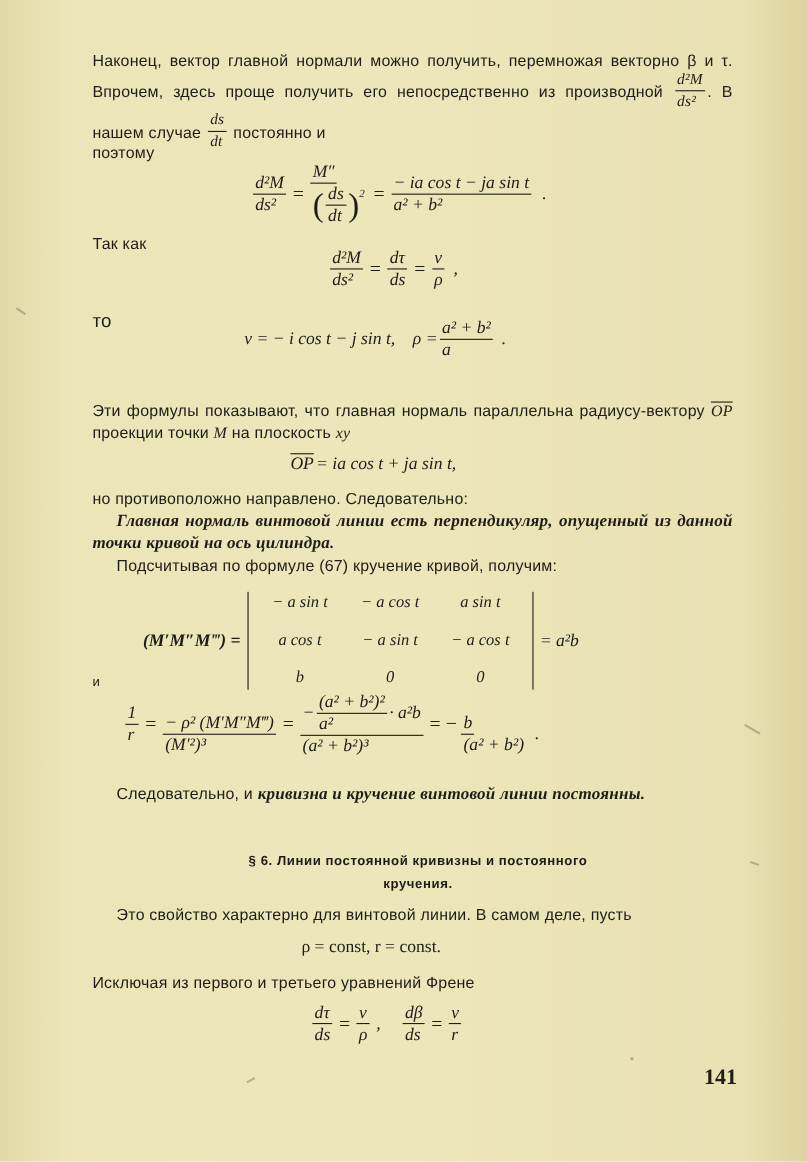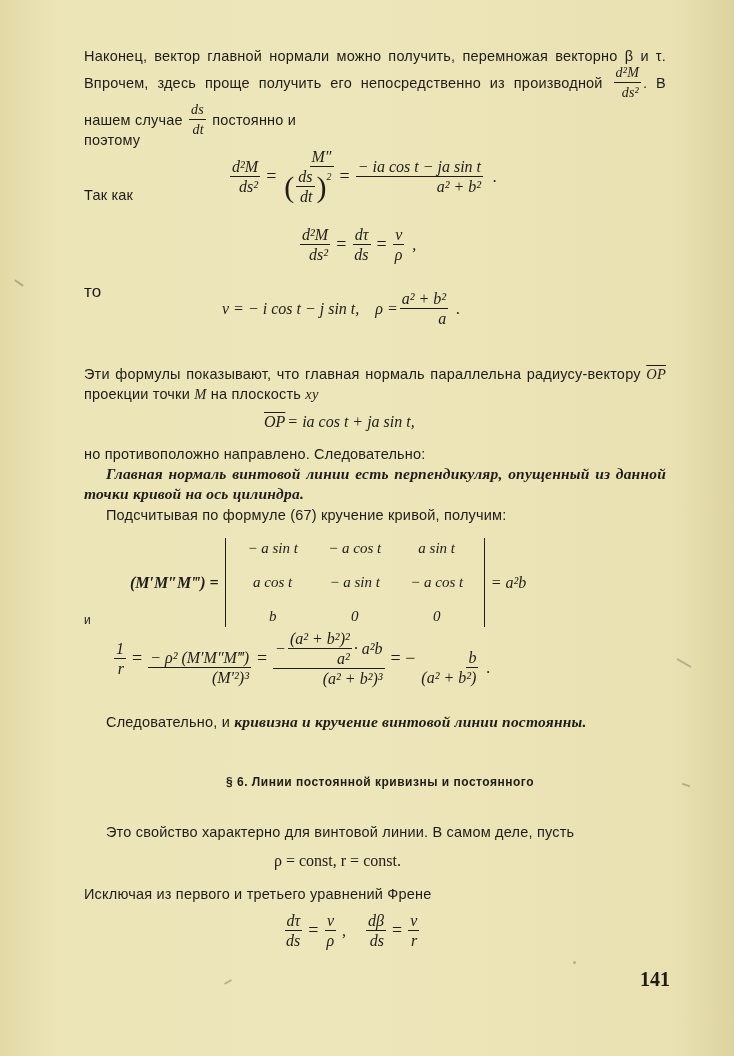--- a/index.html
+++ b/index.html
@@ -15,21 +15,21 @@
     font-size: 14.5px; line-height: 20px; text-align: justify; letter-spacing: 0.2px;
   }
   .p.indent { text-indent: 22px; }
   .it { font-style: italic; font-weight: bold; font-family: "Liberation Serif", serif; font-size: 15.5px; }
   .m { font-family: "Liberation Serif", serif; font-style: italic; }
   .mr { font-family: "Liberation Serif", serif; }
   .eq {
     position: absolute; font-family: "Liberation Serif", serif; font-style: italic;
     font-size: 16px; display: flex; align-items: center; white-space: nowrap;
   }
-  .frac { display: inline-flex; flex-direction: column; align-items: flex-end; vertical-align: middle; margin: 0 2px; }
+  .frac { display: inline-flex; flex-direction: column; align-items: flex-start; vertical-align: middle; margin: 0 2px; }
   .frac > .num { padding: 0 2px 1px; border-bottom: 1.3px solid #1e1c17; line-height: 17px; }
   .frac > .den { padding: 1px 2px 0; line-height: 17px; }
   .op { margin: 0 4px; font-style: normal; font-size: 18px; }
   .sup { font-size: 10px; vertical-align: super; }
   .ovl { text-decoration: overline; }
   .det {
     display: inline-grid; grid-template-columns: 82px 82px 82px; row-gap: 17px;
     border-left: 1.5px solid #1e1c17; border-right: 1.5px solid #1e1c17;
     padding: 2px 6px; margin: 0 6px; text-align: center; font-size: 15px;
   }
@@ -78,21 +78,21 @@
       </span>
     </span>
     <span class="op">=</span>
     <span class="frac">
         <span class="num">− ia cos t − ja sin t</span>
         <span class="den">a² + b²</span>
       </span>
     <span style="margin-left:8px;">.</span>
   </div>
 
-  <div class="p" style="top:185px;">Так как</div>
+  <div class="p" style="top:212px;">Так как</div>
 
   <div class="eq" style="left:298px; top:226px;">
     <span class="frac">
         <span class="num">d²M</span>
         <span class="den">ds²</span>
       </span>
     <span class="op">=</span>
     <span class="frac">
         <span class="num">dτ</span>
         <span class="den">ds</span>
@@ -183,20 +183,21 @@
     <span style="margin-left:6px; margin-top:18px;">.</span>
   </div>
 
   <div class="p indent" style="top:712px;">
     <span>Следовательно, и</span>
     <span class="it">кривизна и кручение винтовой линии постоянны.</span>
   </div>
 
   <div class="heading" style="top:772px;">
     <div>§ 6. Линии постоянной кривизны и постоянного</div>
+    <div>кручения.</div>
   </div>
 
   <div class="p indent" style="top:822px;">Это свойство характерно для винтовой линии. В самом деле, пусть</div>
 
   <div class="eq" style="left:274px; top:852px; font-style:normal;">ρ = const,    r = const.</div>
 
   <div class="p" style="top:884px;">Исключая из первого и третьего уравнений Френе</div>
 
   <div class="eq" style="left:282px; top:912px;">
     <span class="frac">

